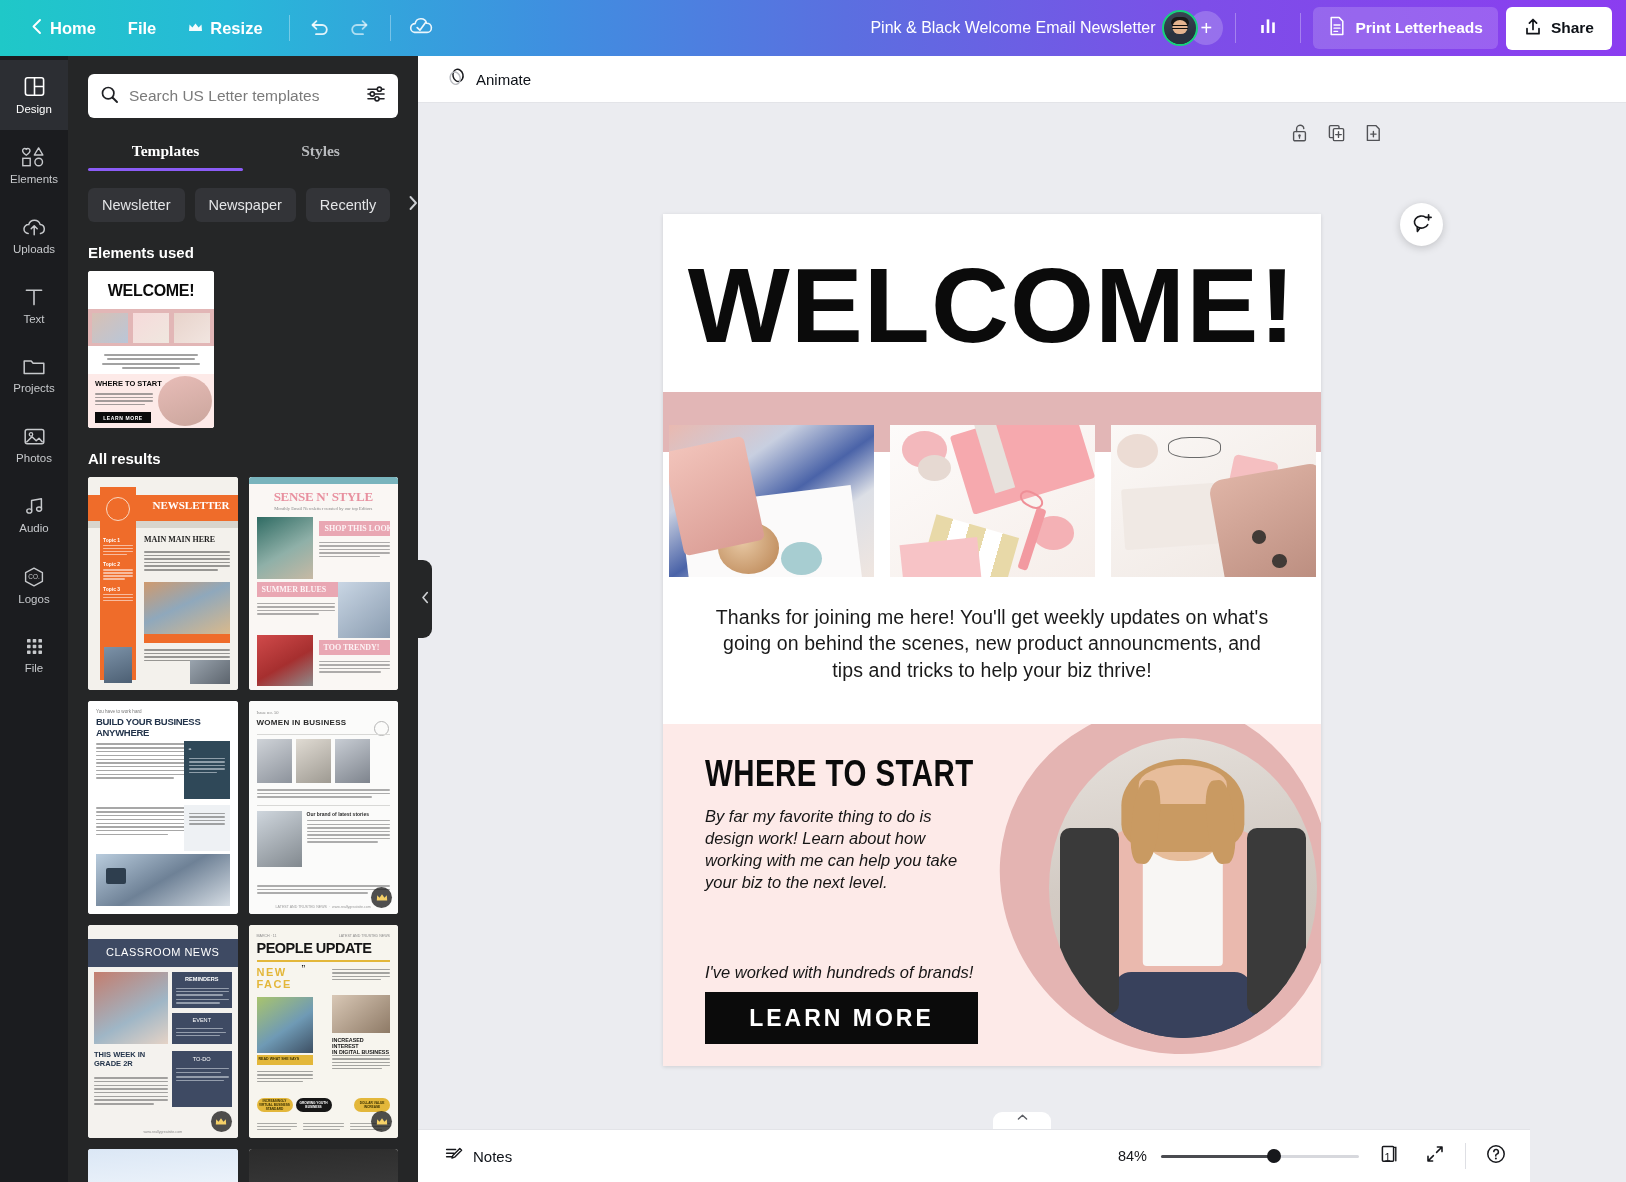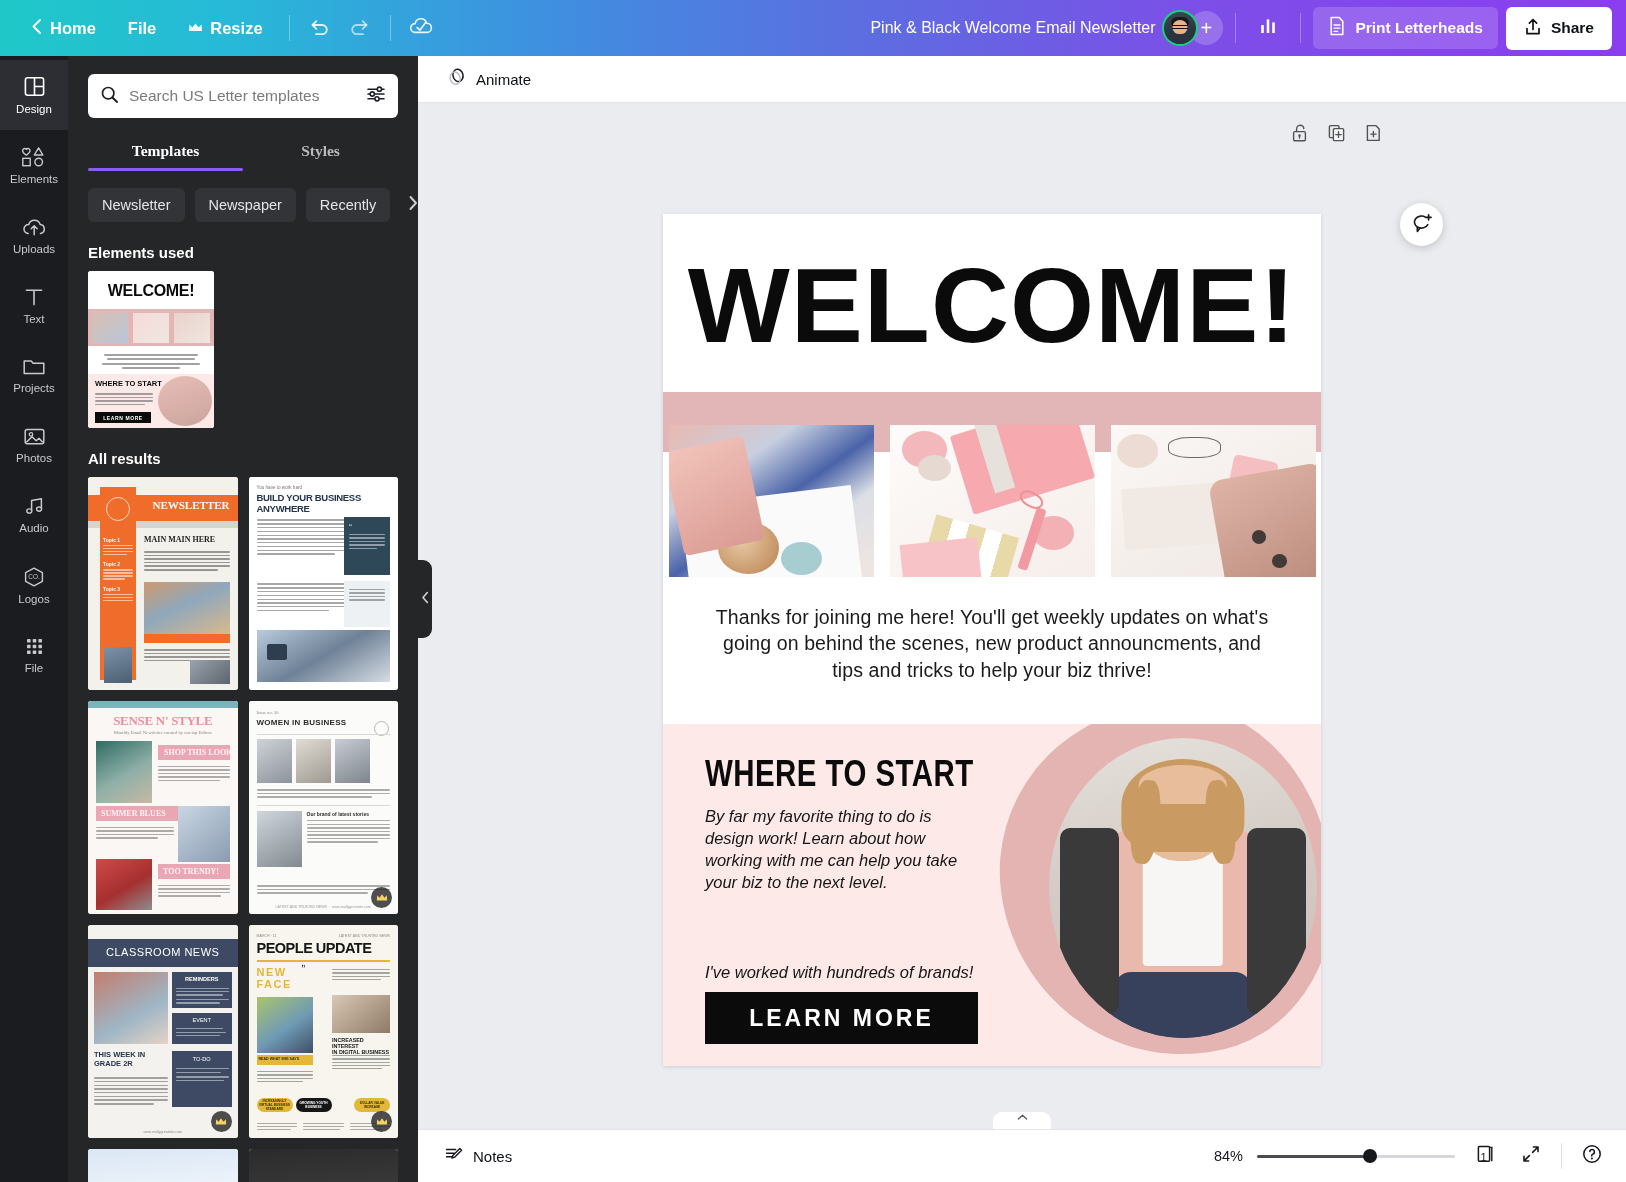--- a/index.html
+++ b/index.html
@@ -319,21 +319,21 @@
     width: 58px; height: 17px;
     background: #fff; border-radius: 9px 9px 0 0;
     display: flex; align-items: flex-start; justify-content: center;
     font-size: 10px; color: #5b5d63; cursor: pointer;
     padding-top: 1px;
   }
 
   
   .bottombar {
     position: absolute; bottom: 0; left: 418px;
-    width: 1208px; height: 53px;
+    width: 1112px; height: 53px;
     background: #ffffff;
     border-top: 1px solid #e3e4e8;
     display: flex; align-items: center;
     z-index: 45;
   }
   .notes-btn {
     display: flex; align-items: center; gap: 9px;
     margin-left: 16px;
     font-size: 15px; color: #0d1117;
     padding: 7px 10px; border-radius: 5px; cursor: pointer;
@@ -690,20 +690,56 @@
           <div class="ln" style="height:1.5px;margin:2.1px 0;"></div>
             <div class="ln" style="height:1.5px;margin:2.1px 0;"></div>
           <div class="ln" style="height:1.5px;margin:2.1px 0;"></div>
             <div class="ln" style="height:1.5px;margin:2.1px 10px 2.1px 0;"></div>
         </div>
         <div style="position:absolute;bottom:6px;right:8px;width:40px;height:24px;background:linear-gradient(140deg,#9aa4ae,#5c646d);"></div>
       </div>
     </div>
 
     <div class="thumb">
+      <div class="mini" style="background:#faf7f4;">
+        <div style="position:absolute;top:0;left:0;right:0;height:7px;background:#79b4bd;"></div>
+        <div style="position:absolute;top:12px;left:0;right:0;text-align:center;font-size:13px;font-weight:800;color:#e8909f;font-family:'Liberation Serif',serif;letter-spacing:-.3px;">SENSE N' STYLE</div>
+        <div style="position:absolute;top:29px;left:0;right:0;text-align:center;font-size:4.6px;color:#8a8a8a;font-family:'Liberation Serif',serif;">Monthly Email Newsletter curated by our top Editors</div>
+        <div style="position:absolute;top:40px;left:8px;width:56px;height:62px;background:linear-gradient(150deg,#2f6b63,#8fb0a8 55%,#c7b9a4);"></div>
+        <div style="position:absolute;top:44px;left:70px;right:8px;height:15px;background:#e9a7b3;"></div>
+        <div style="position:absolute;top:47px;left:76px;font-size:8px;font-weight:800;color:#fdf3f5;font-family:'Liberation Serif',serif;">SHOP THIS LOOK</div>
+        <div style="position:absolute;top:63px;left:70px;right:8px;color:#6d6d6d;">
+          <div class="ln" style="height:1.4px;margin:2px 0;"></div>
+            <div class="ln" style="height:1.4px;margin:2px 0;"></div>
+          <div class="ln" style="height:1.4px;margin:2px 0;"></div>
+            <div class="ln" style="height:1.4px;margin:2px 0;"></div>
+          <div class="ln" style="height:1.4px;margin:2px 10px 2px 0;"></div>
+        </div>
+        <div style="position:absolute;top:105px;left:8px;right:60px;height:15px;background:#e9a7b3;"></div>
+        <div style="position:absolute;top:108px;left:13px;font-size:8px;font-weight:800;color:#fdf3f5;font-family:'Liberation Serif',serif;">SUMMER BLUES</div>
+        <div style="position:absolute;top:105px;right:8px;width:52px;height:56px;background:linear-gradient(140deg,#c9d6e4,#8a9cb0);"></div>
+        <div style="position:absolute;top:124px;left:8px;width:78px;color:#6d6d6d;">
+          <div class="ln" style="height:1.4px;margin:2px 0;"></div>
+            <div class="ln" style="height:1.4px;margin:2px 0;"></div>
+          <div class="ln" style="height:1.4px;margin:2px 0;"></div>
+            <div class="ln" style="height:1.4px;margin:2px 16px 2px 0;"></div>
+        </div>
+        <div style="position:absolute;top:158px;left:8px;width:56px;bottom:4px;background:linear-gradient(150deg,#d04a4a,#a62f2f 55%,#8d8d8d);"></div>
+        <div style="position:absolute;top:163px;left:70px;right:8px;height:15px;background:#e9a7b3;"></div>
+        <div style="position:absolute;top:166px;left:75px;font-size:8px;font-weight:800;color:#fdf3f5;font-family:'Liberation Serif',serif;">TOO TRENDY!</div>
+        <div style="position:absolute;top:182px;left:70px;right:8px;color:#6d6d6d;">
+          <div class="ln" style="height:1.4px;margin:2px 0;"></div>
+            <div class="ln" style="height:1.4px;margin:2px 0;"></div>
+          <div class="ln" style="height:1.4px;margin:2px 0;"></div>
+            <div class="ln" style="height:1.4px;margin:2px 9px 2px 0;"></div>
+        </div>
+      </div>
+    </div>
+
+    <div class="thumb">
       <div class="mini" style="background:#ffffff;">
         <div style="position:absolute;top:8px;left:8px;font-size:4.6px;color:#777;">You have to work hard</div>
         <div style="position:absolute;top:15px;left:8px;font-size:9.5px;font-weight:800;color:#23344b;letter-spacing:-.3px;">BUILD YOUR BUSINESS ANYWHERE</div>
         <div style="position:absolute;top:40px;left:8px;width:92px;color:#5e5e5e;">
           <div class="ln" style="height:1.4px;margin:2.4px 0;"></div>
             <div class="ln" style="height:1.4px;margin:2.4px 0;"></div>
           <div class="ln" style="height:1.4px;margin:2.4px 0;"></div>
             <div class="ln" style="height:1.4px;margin:2.4px 0;"></div>
           <div class="ln" style="height:1.4px;margin:2.4px 0;"></div>
             <div class="ln" style="height:1.4px;margin:2.4px 0;"></div>
@@ -733,56 +769,20 @@
         </div>
         <div style="position:absolute;top:104px;right:8px;width:46px;height:46px;background:#eef1f4;"></div>
         <div style="position:absolute;top:110px;right:13px;width:36px;color:#5e5e5e;">
           <div class="ln" style="height:1.3px;margin:2.1px 0;"></div>
             <div class="ln" style="height:1.3px;margin:2.1px 0;"></div>
           <div class="ln" style="height:1.3px;margin:2.1px 0;"></div>
             <div class="ln" style="height:1.3px;margin:2.1px 0;"></div>
         </div>
         <div style="position:absolute;bottom:8px;left:8px;right:8px;height:52px;background:linear-gradient(150deg,#b9ccdd 0%,#6e8196 50%,#d6dde4 100%);"></div>
         <div style="position:absolute;bottom:30px;left:18px;width:20px;height:16px;background:#2e3e4e;border-radius:2px;"></div>
-      </div>
-    </div>
-
-    <div class="thumb">
-      <div class="mini" style="background:#faf7f4;">
-        <div style="position:absolute;top:0;left:0;right:0;height:7px;background:#79b4bd;"></div>
-        <div style="position:absolute;top:12px;left:0;right:0;text-align:center;font-size:13px;font-weight:800;color:#e8909f;font-family:'Liberation Serif',serif;letter-spacing:-.3px;">SENSE N' STYLE</div>
-        <div style="position:absolute;top:29px;left:0;right:0;text-align:center;font-size:4.6px;color:#8a8a8a;font-family:'Liberation Serif',serif;">Monthly Email Newsletter curated by our top Editors</div>
-        <div style="position:absolute;top:40px;left:8px;width:56px;height:62px;background:linear-gradient(150deg,#2f6b63,#8fb0a8 55%,#c7b9a4);"></div>
-        <div style="position:absolute;top:44px;left:70px;right:8px;height:15px;background:#e9a7b3;"></div>
-        <div style="position:absolute;top:47px;left:76px;font-size:8px;font-weight:800;color:#fdf3f5;font-family:'Liberation Serif',serif;">SHOP THIS LOOK</div>
-        <div style="position:absolute;top:63px;left:70px;right:8px;color:#6d6d6d;">
-          <div class="ln" style="height:1.4px;margin:2px 0;"></div>
-            <div class="ln" style="height:1.4px;margin:2px 0;"></div>
-          <div class="ln" style="height:1.4px;margin:2px 0;"></div>
-            <div class="ln" style="height:1.4px;margin:2px 0;"></div>
-          <div class="ln" style="height:1.4px;margin:2px 10px 2px 0;"></div>
-        </div>
-        <div style="position:absolute;top:105px;left:8px;right:60px;height:15px;background:#e9a7b3;"></div>
-        <div style="position:absolute;top:108px;left:13px;font-size:8px;font-weight:800;color:#fdf3f5;font-family:'Liberation Serif',serif;">SUMMER BLUES</div>
-        <div style="position:absolute;top:105px;right:8px;width:52px;height:56px;background:linear-gradient(140deg,#c9d6e4,#8a9cb0);"></div>
-        <div style="position:absolute;top:124px;left:8px;width:78px;color:#6d6d6d;">
-          <div class="ln" style="height:1.4px;margin:2px 0;"></div>
-            <div class="ln" style="height:1.4px;margin:2px 0;"></div>
-          <div class="ln" style="height:1.4px;margin:2px 0;"></div>
-            <div class="ln" style="height:1.4px;margin:2px 16px 2px 0;"></div>
-        </div>
-        <div style="position:absolute;top:158px;left:8px;width:56px;bottom:4px;background:linear-gradient(150deg,#d04a4a,#a62f2f 55%,#8d8d8d);"></div>
-        <div style="position:absolute;top:163px;left:70px;right:8px;height:15px;background:#e9a7b3;"></div>
-        <div style="position:absolute;top:166px;left:75px;font-size:8px;font-weight:800;color:#fdf3f5;font-family:'Liberation Serif',serif;">TOO TRENDY!</div>
-        <div style="position:absolute;top:182px;left:70px;right:8px;color:#6d6d6d;">
-          <div class="ln" style="height:1.4px;margin:2px 0;"></div>
-            <div class="ln" style="height:1.4px;margin:2px 0;"></div>
-          <div class="ln" style="height:1.4px;margin:2px 0;"></div>
-            <div class="ln" style="height:1.4px;margin:2px 9px 2px 0;"></div>
-        </div>
       </div>
     </div>
 
     <div class="thumb">
       <div class="mini" style="background:#fbfbfa;">
         <div style="position:absolute;top:9px;left:8px;font-size:4.6px;color:#8a8a8a;font-family:'Liberation Serif',serif;">Issue no. 50</div>
         <div style="position:absolute;top:17px;left:8px;font-size:8px;font-weight:700;color:#2b2b2b;letter-spacing:.3px;">WOMEN IN BUSINESS</div>
         <div style="position:absolute;top:20px;right:9px;width:15px;height:15px;border-radius:50%;border:1.3px solid #b6b6b6;"></div>
         <div style="position:absolute;top:33px;left:8px;right:8px;height:1px;background:#d8d8d6;"></div>
         <div style="position:absolute;top:38px;left:8px;width:35px;height:44px;background:linear-gradient(150deg,#cfd3d8,#8d939c);"></div>

